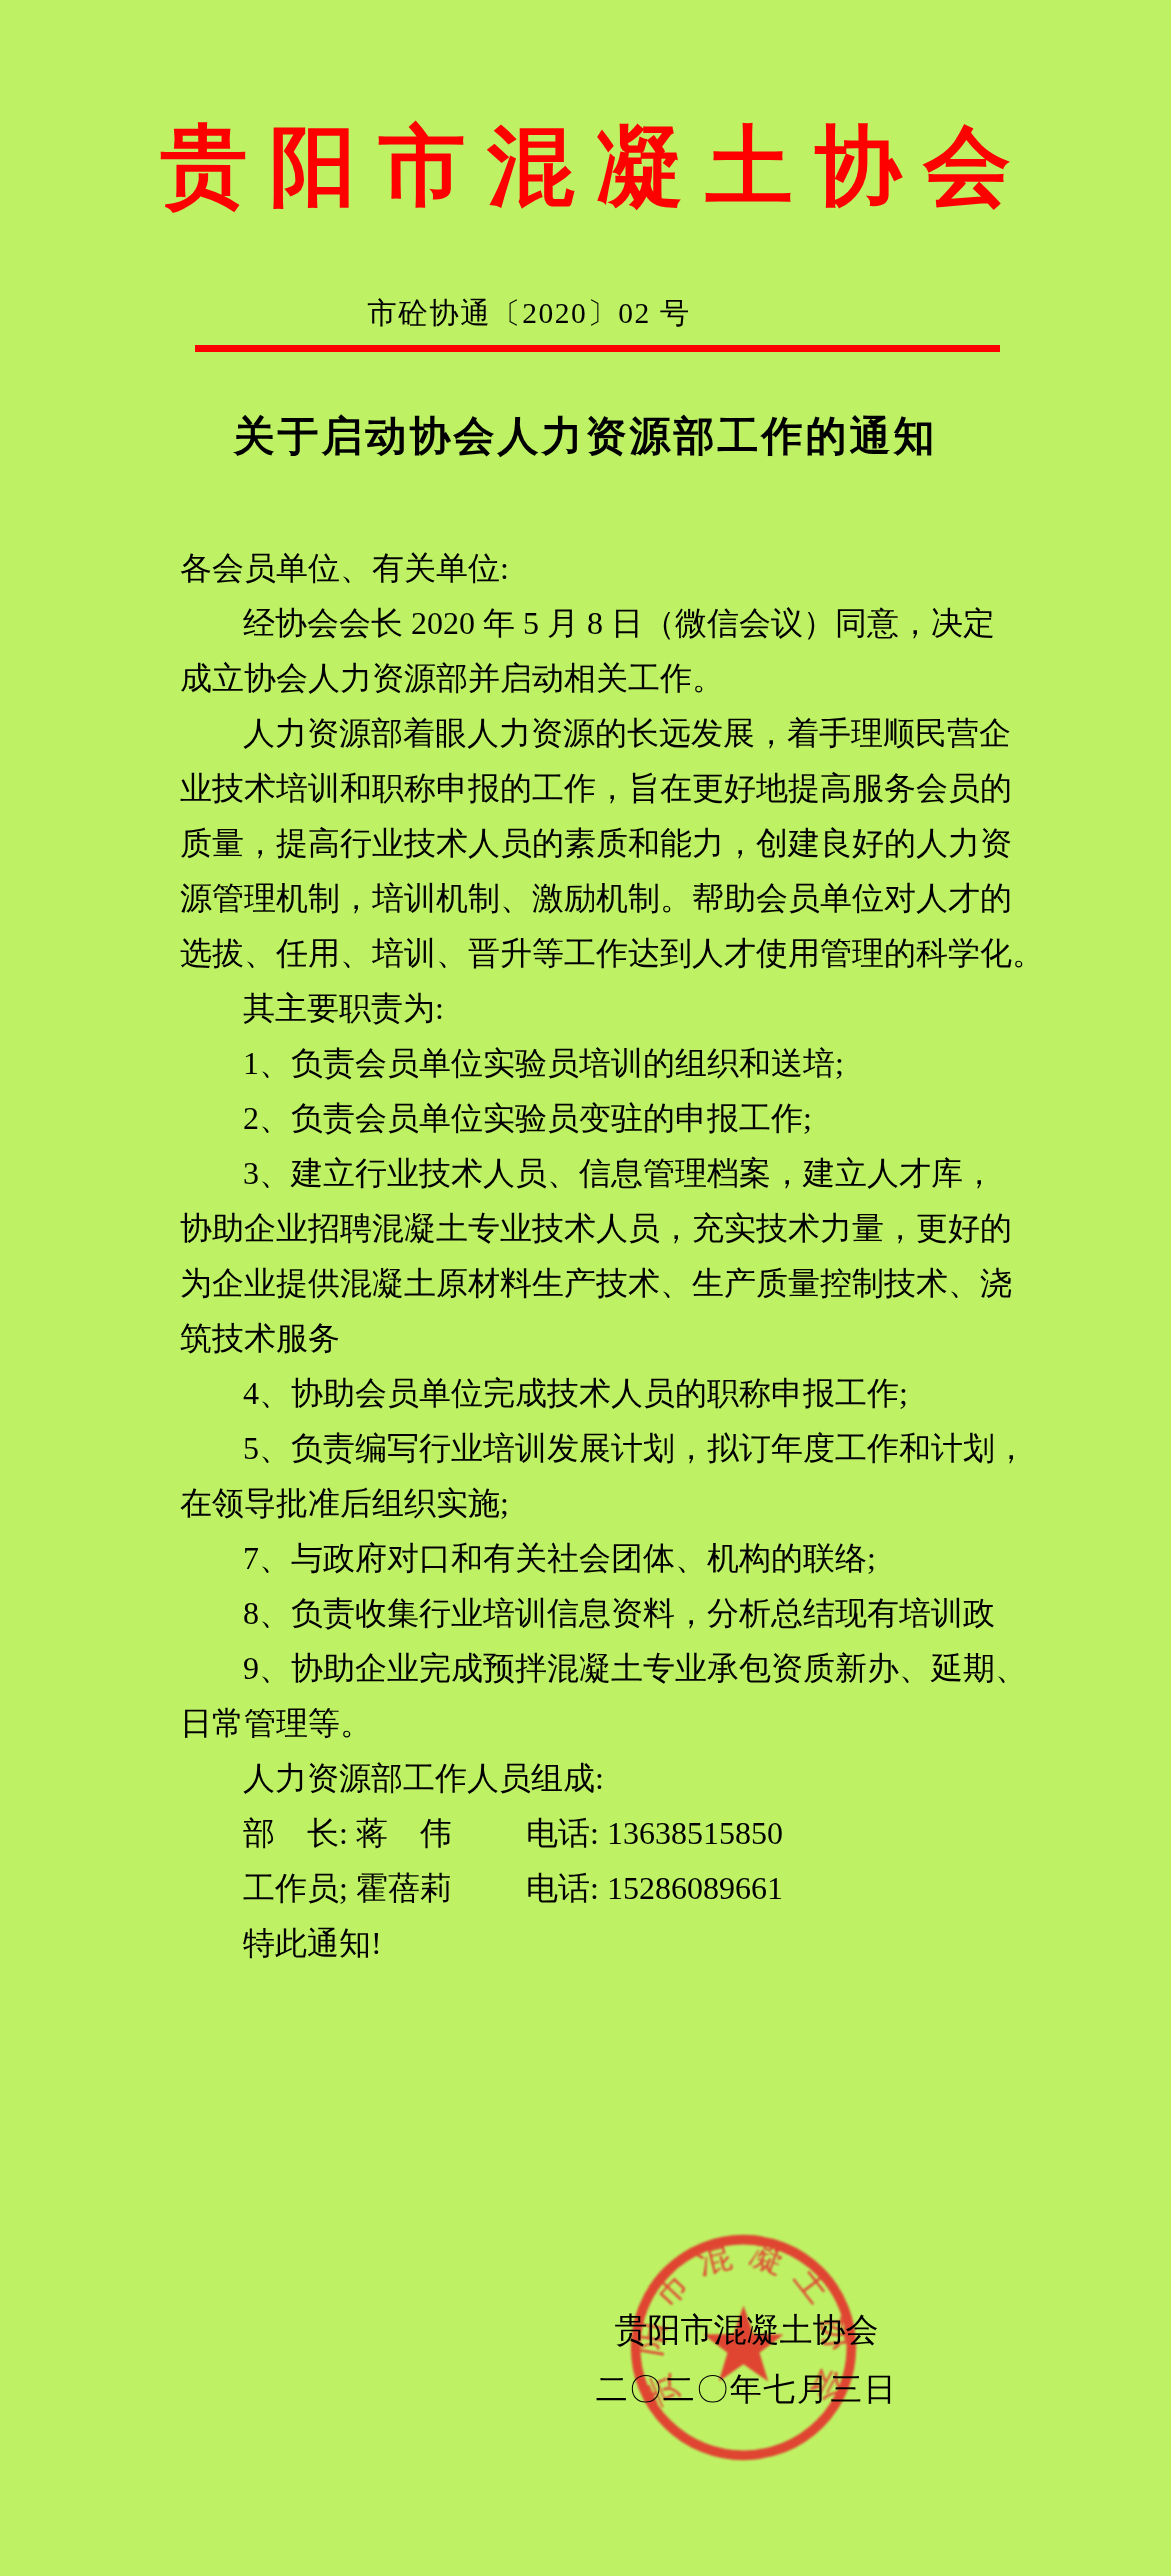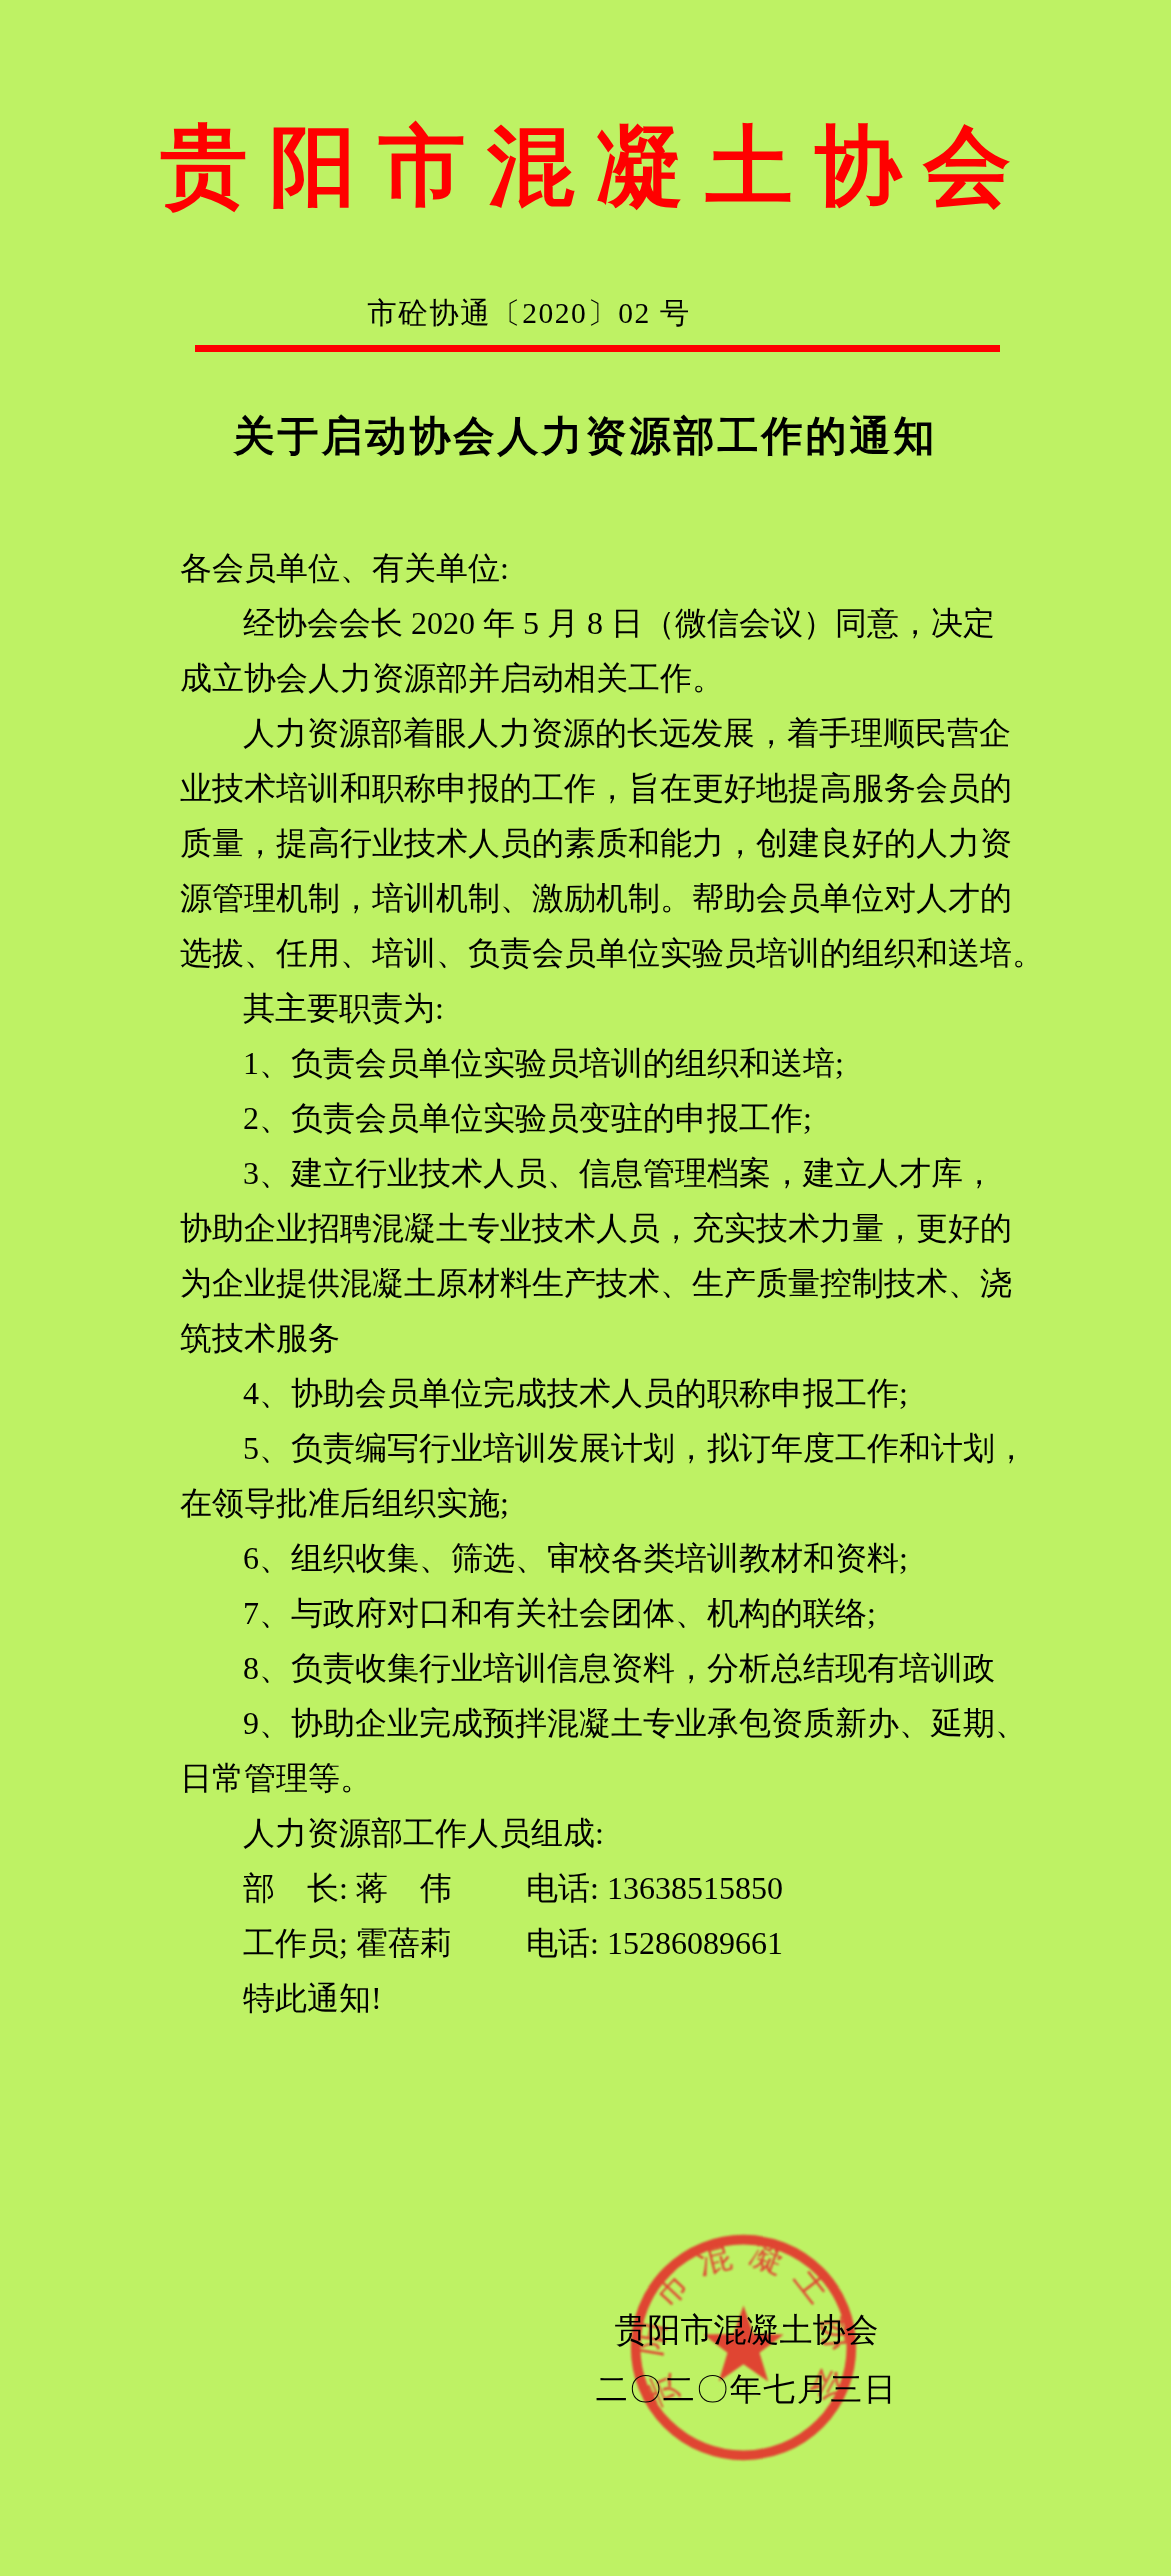--- a/index.html
+++ b/index.html
@@ -90,32 +90,31 @@
   <h1 class="heading">关于启动协会人力资源部工作的通知</h1>
 
   <div class="body-block">
       <div class="line">各会员单位、有关单位:</div>
       <div class="line ind">经协会会长 2020 年 5 月 8 日（微信会议）同意，决定</div>
       <div class="line">成立协会人力资源部并启动相关工作。</div>
       <div class="line ind">人力资源部着眼人力资源的长远发展，着手理顺民营企</div>
       <div class="line">业技术培训和职称申报的工作，旨在更好地提高服务会员的</div>
       <div class="line">质量，提高行业技术人员的素质和能力，创建良好的人力资</div>
       <div class="line">源管理机制，培训机制、激励机制。帮助会员单位对人才的</div>
-      <div class="line">选拔、任用、培训、负责会员单位实验员培训的组织和送培。</div>
+      <div class="line">选拔、任用、培训、晋升等工作达到人才使用管理的科学化。</div>
       <div class="line ind">其主要职责为:</div>
       <div class="line ind">1、负责会员单位实验员培训的组织和送培;</div>
       <div class="line ind">2、负责会员单位实验员变驻的申报工作;</div>
       <div class="line ind">3、建立行业技术人员、信息管理档案，建立人才库，</div>
       <div class="line">协助企业招聘混凝土专业技术人员，充实技术力量，更好的</div>
       <div class="line">为企业提供混凝土原材料生产技术、生产质量控制技术、浇</div>
       <div class="line">筑技术服务</div>
       <div class="line ind">4、协助会员单位完成技术人员的职称申报工作;</div>
       <div class="line ind">5、负责编写行业培训发展计划，拟订年度工作和计划，</div>
       <div class="line">在领导批准后组织实施;</div>
-      <div class="line ind">6、组织收集、筛选、审校各类培训教材和资料;</div>
       <div class="line ind">7、与政府对口和有关社会团体、机构的联络;</div>
       <div class="line ind">8、负责收集行业培训信息资料，分析总结现有培训政</div>
       <div class="line ind">9、协助企业完成预拌混凝土专业承包资质新办、延期、</div>
       <div class="line">日常管理等。</div>
       <div class="line ind">人力资源部工作人员组成:</div>
       <div class="line ind"><span class="c-left">部　长: 蒋　伟</span><span class="c-phone">电话: 13638515850</span></div>
       <div class="line ind"><span class="c-left">工作员; 霍蓓莉</span><span class="c-phone">电话: 15286089661</span></div>
       <div class="line ind">特此通知!</div>
     </div>
 

